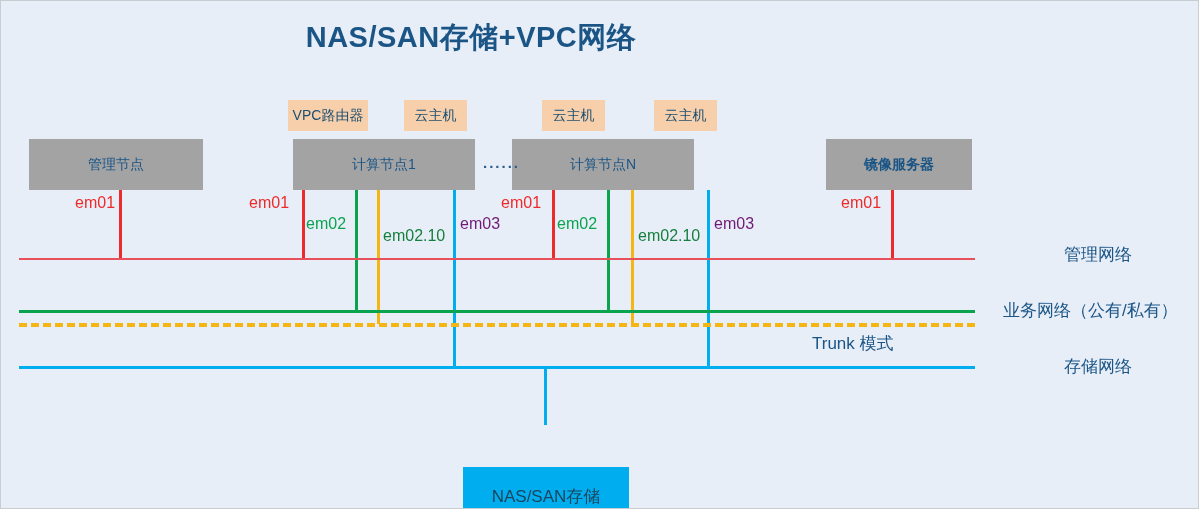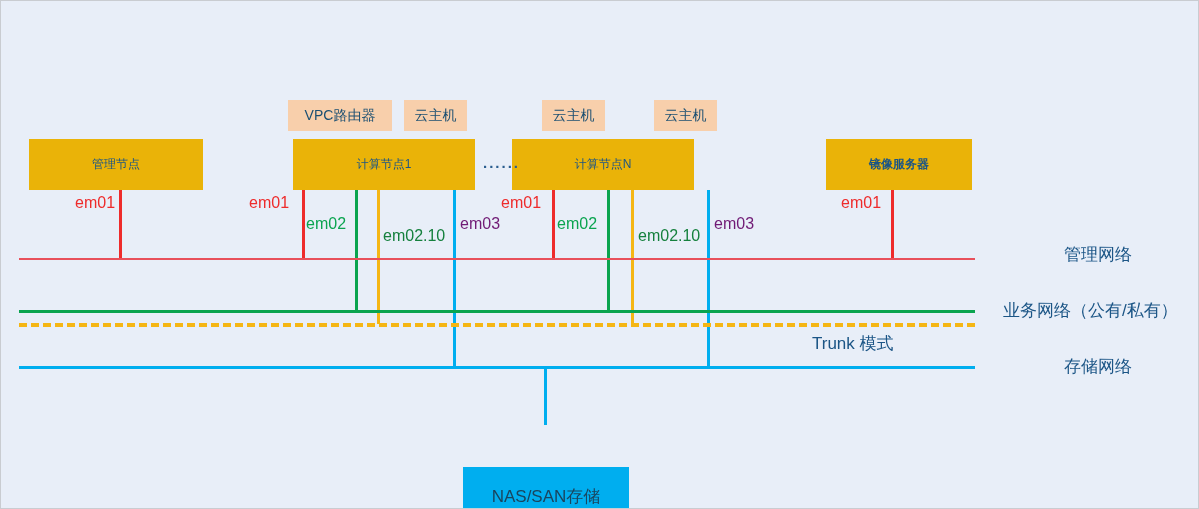--- a/index.html
+++ b/index.html
@@ -42,23 +42,23 @@
     display: flex;
     align-items: center;
     justify-content: center;
     white-space: nowrap;
   }
 
   
   .nodebox {
     position: absolute;
     height: 51px;
-    background: #eab308;
-    color: #1b5586;
-    font-size: 12px;
+    background: #a3a3a3;
+    color: #1b5586;
+    font-size: 14px;
     display: flex;
     align-items: center;
     justify-content: center;
     white-space: nowrap;
   }
 
   
   #ellipsis {
     position: absolute;
     left: 482px;
@@ -140,23 +140,24 @@
     width: 3px;
     height: 58px;
     background: #00aeef;
   }
 </style>
 </head>
 <body>
 
 <div id="canvas">
 
+  <div id="title">NAS/SAN存储+VPC网络</div>
 
   <div id="vm-layer">
-      <div class="vmbox" style="left: 287px; top: 99px; width: 104px;">VPC路由器</div>
+      <div class="vmbox" style="left: 287px; top: 99px; width: 80px;">VPC路由器</div>
       <div class="vmbox" style="left: 403px; top: 99px; width: 63px;">云主机</div>
       <div class="vmbox" style="left: 541px; top: 99px; width: 63px;">云主机</div>
       <div class="vmbox" style="left: 653px; top: 99px; width: 63px;">云主机</div>
     </div>
 
   <div id="node-layer">
       <div class="nodebox" style="left: 28px; top: 138px; width: 174px;">管理节点</div>
       <div class="nodebox" style="left: 292px; top: 138px; width: 182px;">计算节点1</div>
       <div class="nodebox" style="left: 511px; top: 138px; width: 182px;">计算节点N</div>
       <div class="nodebox" style="left: 825px; top: 138px; width: 146px; font-weight: bold;">镜像服务器</div>

